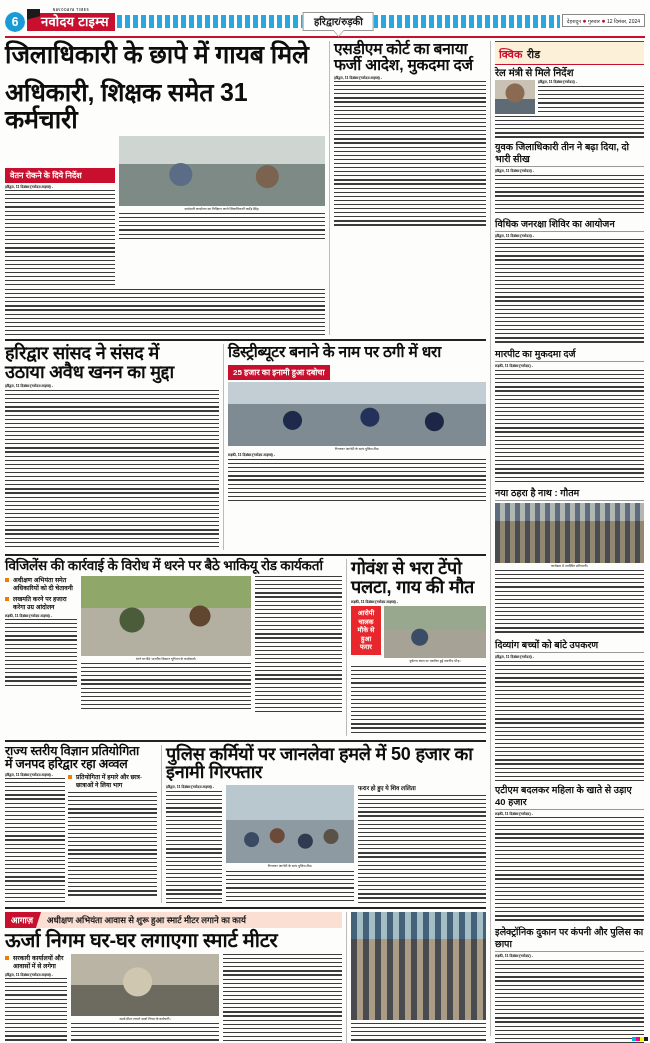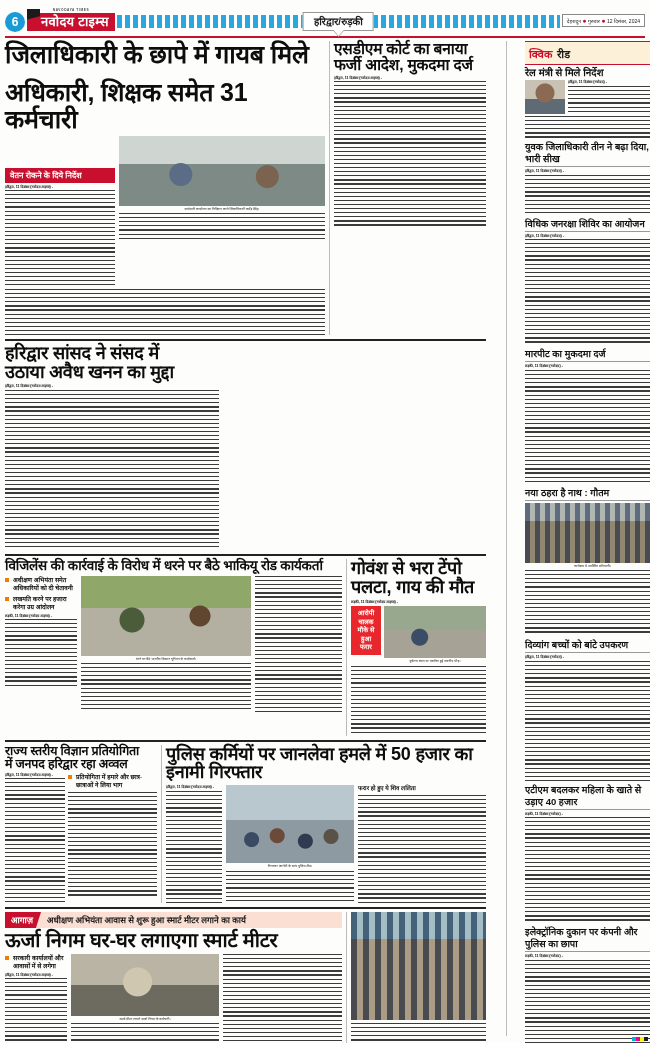--- a/index.html
+++ b/index.html
@@ -74,28 +74,28 @@
   }
   .dateline {
     flex: 0 0 auto; border: 1px solid #888; background: #fff;
     font-size: 5px; color: #222; padding: 2px 4px;
     white-space: nowrap; margin-top: 3px;
   }
   .dateline .dot { color: #c8102e; font-size: 7px; }
 
   
   .body-grid {
-    display: flex; gap: 20px;
+    display: flex; gap: 4px;
     height: 995px; margin-top: 3px;
   }
   .col-main { width: 481px; flex: 0 0 481px; position: relative; }
   .col-right {
     width: 154px; flex: 0 0 154px;
     border-left: 1px solid #bbb;
-    padding-left: 18px;
+    padding-left: 4px;
   }
 
   
   .hl {
     font-weight: bold; color: #0d0d0d; line-height: 1.05;
     letter-spacing: -.2px;
   }
   .hl-xxl { font-size: 25px; }
   .hl-xl  { font-size: 18px; }
   .hl-l   { font-size: 15.5px; }
@@ -298,20 +298,28 @@
       <div style="display:flex; gap:4px;">
 
         <div style="width:214px; flex:0 0 214px;">
           <div class="hl hl-xl">हरिद्वार सांसद ने संसद में</div>
           <div class="hl hl-xl">उठाया अवैध खनन का मुद्दा</div>
           <div class="tx" style="margin-top:2px;"><b>हरिद्वार, 11 दिसंबर (नवोदय टाइम्स) -</b></div>
           <div class="tx tx-lines cols3" style="height:160px; margin-top:1px;"></div>
         </div>
 
 
+        <div style="flex:1 1 auto; border-left:1px solid #bbb; padding-left:4px;">
+          <div class="hl hl-l">डिस्ट्रीब्यूटर बनाने के नाम पर ठगी में धरा</div>
+          <div class="redbar" style="margin-top:2px;">25 हजार का इनामी हुआ दबोचा</div>
+          <div class="photo photo-police" style="height:64px; margin-top:2px;"></div>
+          <div class="cap">गिरफ्तार आरोपी के साथ पुलिस टीम।</div>
+          <div class="tx" style="margin-top:2px;"><b>रुड़की, 11 दिसंबर (नवोदय टाइम्स) -</b></div>
+          <div class="tx tx-lines cols2" style="height:42px; margin-top:1px;"></div>
+        </div>
       </div>
 
       <div class="rule-thick"></div>
 
       <div style="display:flex; gap:4px;">
 
         <div style="width:337px; flex:0 0 337px;">
           <div class="hl hl-m" style="font-size:13.5px;">विजिलेंस की कार्रवाई के विरोध में धरने पर बैठे भाकियू रोड कार्यकर्ता</div>
           <div style="display:flex; gap:4px; margin-top:3px;">
             <div style="width:72px; flex:0 0 72px;">

